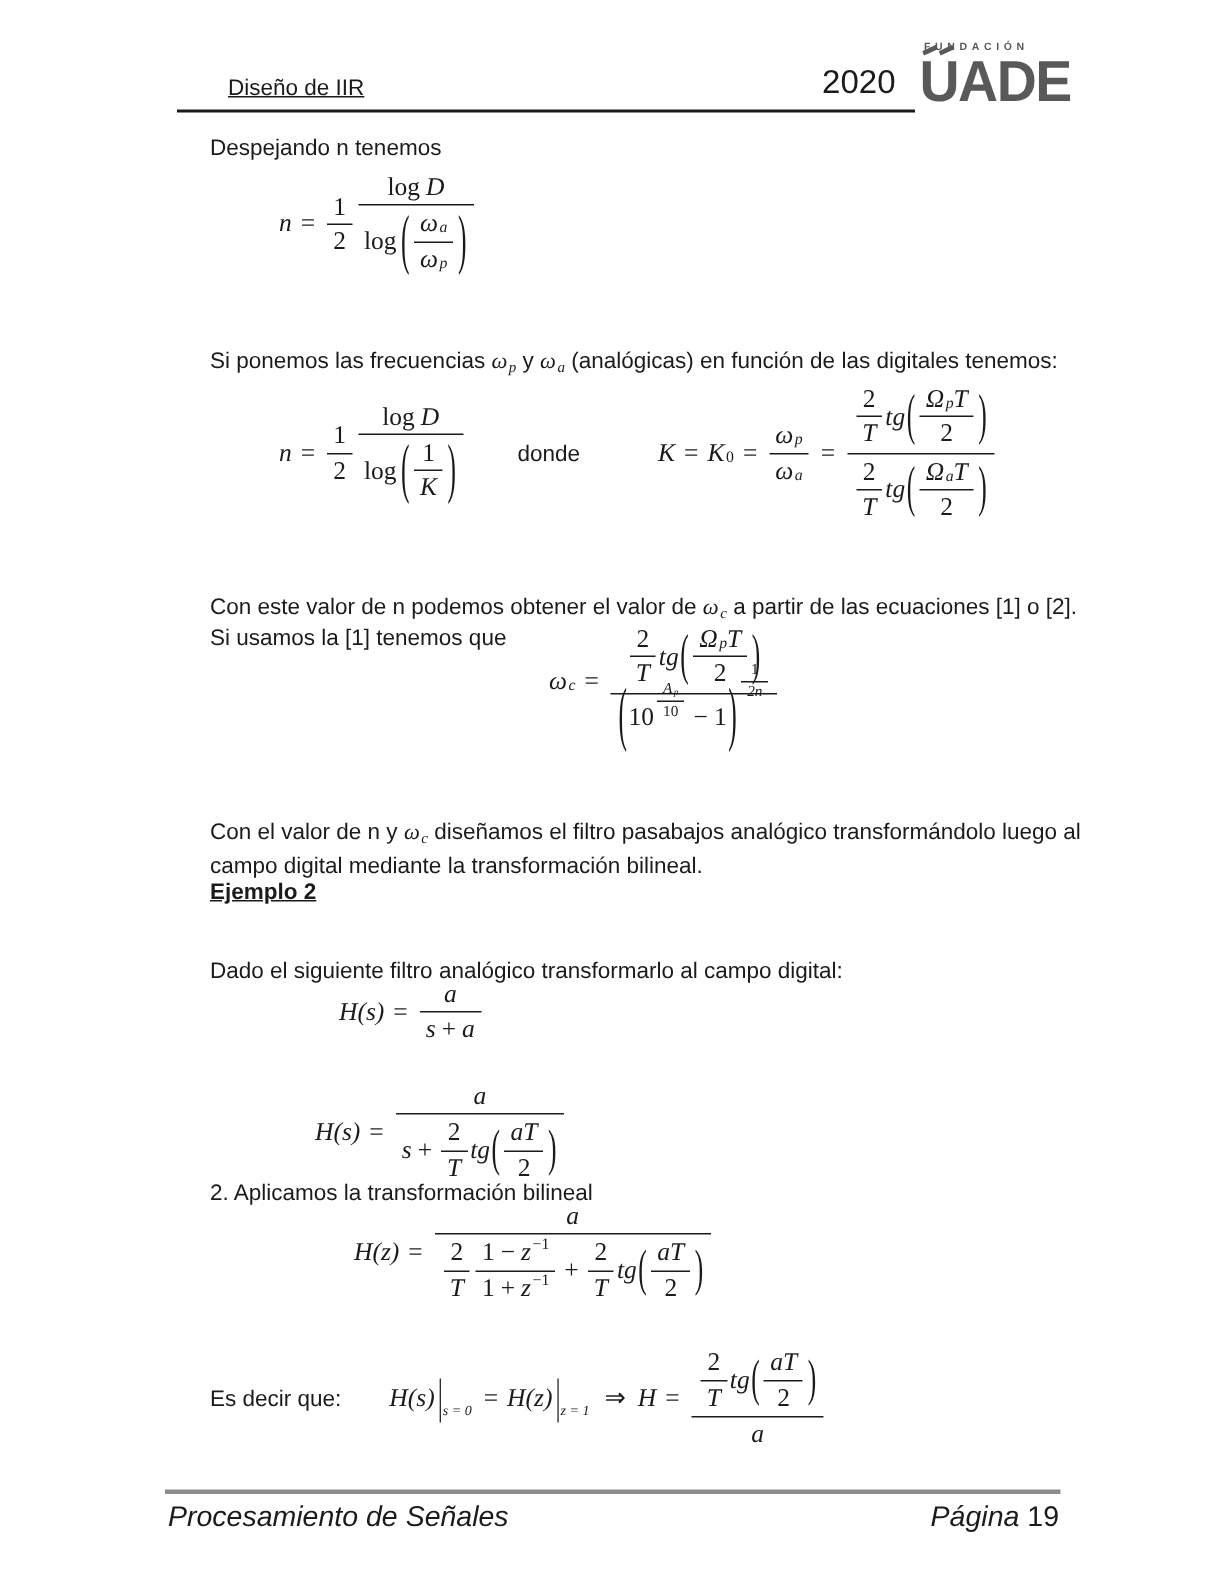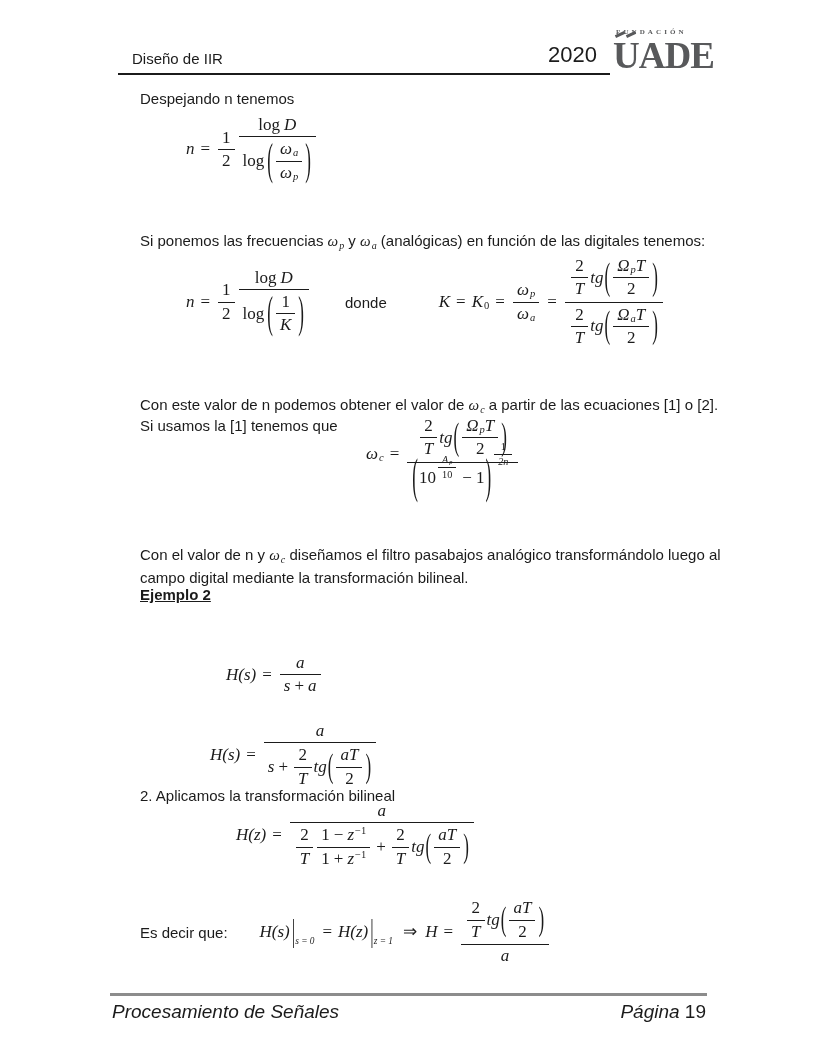--- a/index.html
+++ b/index.html
@@ -34,24 +34,24 @@
   .hdr-rule { background:#1b1b1b; }
   .ftr-rule { background:#8c8c8c; }
   .ftr { font-family:"Liberation Sans", sans-serif; font-size:19px; font-style:italic; }
   .ftr .num { font-style:normal; }
 </style>
 </head>
 <body>
 
 <div class="page">
 
-  <div class="abs sans" style="left:132px; top:48px;">Diseño de IIR</div>
+  <div class="abs sans" style="left:152px; top:48px;text-decoration:underline;">Diseño de IIR</div>
   <div class="abs sans" style="left:509px; top:40px; width:88px; text-align:right; font-size:22px;">2020</div>
   <div class="abs hdr-rule" style="left:118px; top:73px; width:492px; height:2px;"></div>
-  <div class="abs logo" style="left:613px; top:28px; width:100px;font-family:Liberation Serif, serif;">
+  <div class="abs logo" style="left:613px; top:28px; width:100px;">
     <div class="logo-top">FUNDACIÓN</div>
     <div class="logo-name">
       <span class="logo-accent a1"></span>
       <span class="logo-accent a2"></span>
       <span>UADE</span>
     </div>
   </div>
 
   <div class="abs sans" style="left:140px; top:88px;">Despejando n tenemos</div>
 
@@ -225,20 +225,21 @@
       </span>
     </span>
   </div>
 
   <div class="abs sans" style="left:140px; top:544px; width:588px;">
     <span>Con el valor de n y </span><span class="bm"><span>ω</span><span class="bsb">c</span></span><span> diseñamos el filtro pasabajos analógico transformándolo luego al campo digital mediante la transformación bilineal.</span>
   </div>
 
   <div class="abs sans ejemplo" style="left:140px; top:584px;">Ejemplo 2</div>
 
+  <div class="abs sans" style="left:140px; top:637px;">Dado el siguiente filtro analógico transformarlo al campo digital:</div>
 
   <div class="abs math row" style="left:226px; top:652px;">
     <span class="it">H(s)</span>
     <span class="rel">=</span>
     <span class="fr">
       <span class="nu it">a</span>
       <span class="de">
           <span class="it">s</span>
           <span class="op">+</span>
           <span class="it">a</span>

